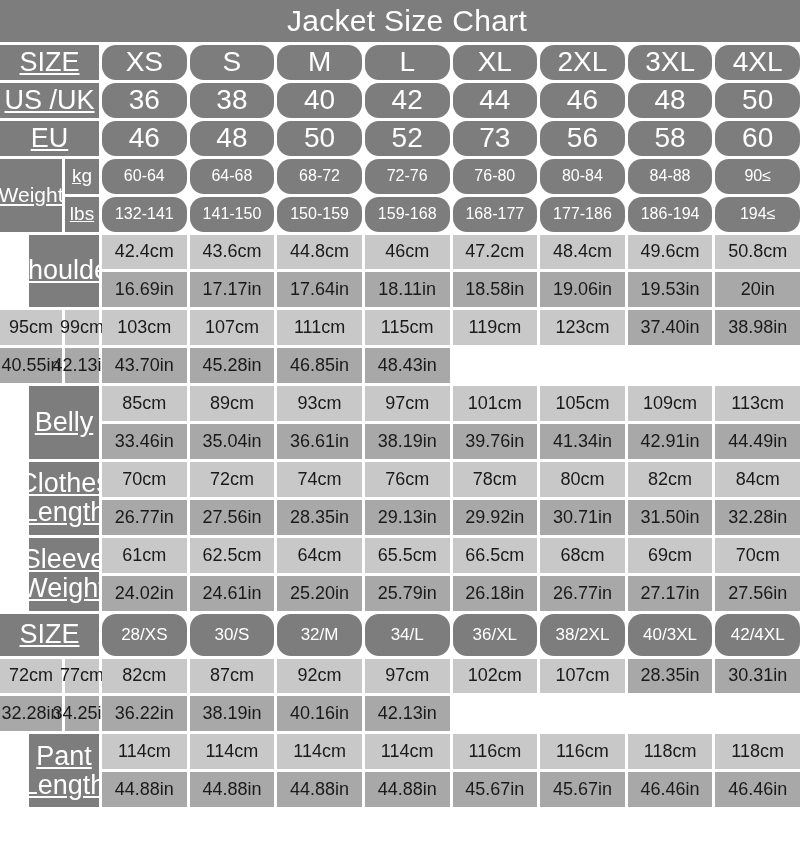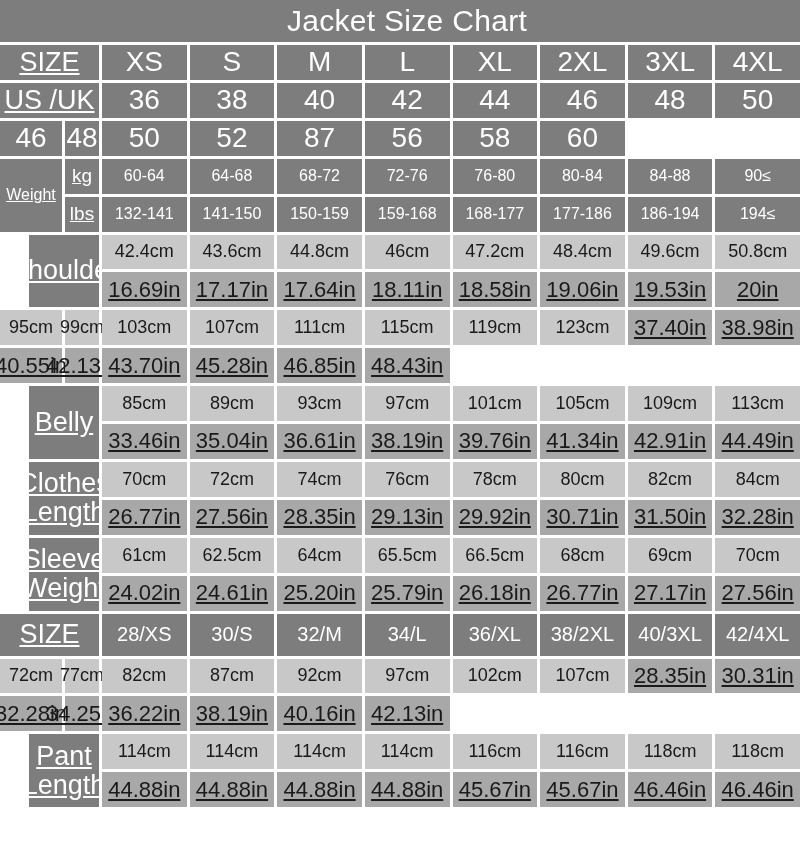--- a/index.html
+++ b/index.html
@@ -31,49 +31,50 @@
     display:flex; align-items:center; justify-content:center;
     font-size:30px; letter-spacing:0.3px;padding-left:14px;
   }
   .lbl{
     background:var(--hdr-bg); color:var(--hdr-text);
     display:flex; align-items:center; justify-content:center;
     text-align:center; font-size:27px; line-height:1.08;text-decoration:underline;
   }
   .w2{ grid-column:1 / 3; }
   .span2v{ grid-row:span 2; }
-  .weight{ grid-column:1; grid-row:span 2; font-size:16px; }
+  .weight{ grid-column:1; grid-row:span 2; font-size:21px; }
   .unit{ grid-column:2; font-size:19px;text-align:center; }
   .rowlbl{ font-size:27px;margin-left:29px; }
   .cells{ display:contents; }
   .cell{
     display:flex; align-items:center; justify-content:center;
     white-space:nowrap;
   }
-  .hdr{ background:var(--hdr-bg); color:var(--hdr-text); }
+  .hdr{ background:var(--hdr-bg); color:var(--hdr-text);border-radius:14px; }
   .big{ font-size:28px; }
-  .psize{ font-size:20px; }
+  .psize{ font-size:17px; }
   .mid{ font-size:16px; }
   .cm{ background:var(--cm-bg); color:var(--cell-text); font-size:18px; }
-  .in{ background:var(--in-bg); color:var(--cell-text); font-size:22px;text-decoration:underline; }
+  .in{ background:var(--in-bg); color:var(--cell-text); font-size:18px; }
 </style>
 </head>
 <body>
 
 <div class="grid">
 
   <div class="title">Jacket Size Chart</div>
 
   <div class="lbl w2">SIZE</div>
   <div class="cells"><div class="cell hdr big">XS</div><div class="cell hdr big">S</div><div class="cell hdr big">M</div><div class="cell hdr big">L</div><div class="cell hdr big">XL</div><div class="cell hdr big">2XL</div><div class="cell hdr big">3XL</div><div class="cell hdr big">4XL</div></div>
 
   <div class="lbl w2">US /UK</div>
   <div class="cells"><div class="cell hdr big">36</div><div class="cell hdr big">38</div><div class="cell hdr big">40</div><div class="cell hdr big">42</div><div class="cell hdr big">44</div><div class="cell hdr big">46</div><div class="cell hdr big">48</div><div class="cell hdr big">50</div></div>
 
-  <div class="cells"><div class="cell hdr big">46</div><div class="cell hdr big">48</div><div class="cell hdr big">50</div><div class="cell hdr big">52</div><div class="cell hdr big">87</div><div class="cell hdr big">56</div><div class="cell hdr big">58</div><div class="cell hdr big">60</div></div>
+  <div class="lbl w2">EU</div>
+  <div class="cells"><div class="cell hdr big">46</div><div class="cell hdr big">48</div><div class="cell hdr big">50</div><div class="cell hdr big">52</div><div class="cell hdr big">73</div><div class="cell hdr big">56</div><div class="cell hdr big">58</div><div class="cell hdr big">60</div></div>
 
   <div class="lbl weight">Weight</div>
   <div class="lbl unit">kg</div>
   <div class="cells"><div class="cell hdr mid">60-64</div><div class="cell hdr mid">64-68</div><div class="cell hdr mid">68-72</div><div class="cell hdr mid">72-76</div><div class="cell hdr mid">76-80</div><div class="cell hdr mid">80-84</div><div class="cell hdr mid">84-88</div><div class="cell hdr mid">90≤</div></div>
   <div class="lbl unit">lbs</div>
   <div class="cells"><div class="cell hdr mid">132-141</div><div class="cell hdr mid">141-150</div><div class="cell hdr mid">150-159</div><div class="cell hdr mid">159-168</div><div class="cell hdr mid">168-177</div><div class="cell hdr mid">177-186</div><div class="cell hdr mid">186-194</div><div class="cell hdr mid">194≤</div></div>
 
   <div class="lbl w2 span2v rowlbl">Shoulder</div>
   <div class="cells"><div class="cell cm">42.4cm</div><div class="cell cm">43.6cm</div><div class="cell cm">44.8cm</div><div class="cell cm">46cm</div><div class="cell cm">47.2cm</div><div class="cell cm">48.4cm</div><div class="cell cm">49.6cm</div><div class="cell cm">50.8cm</div></div>
   <div class="cells"><div class="cell in">16.69in</div><div class="cell in">17.17in</div><div class="cell in">17.64in</div><div class="cell in">18.11in</div><div class="cell in">18.58in</div><div class="cell in">19.06in</div><div class="cell in">19.53in</div><div class="cell in">20in</div></div>

